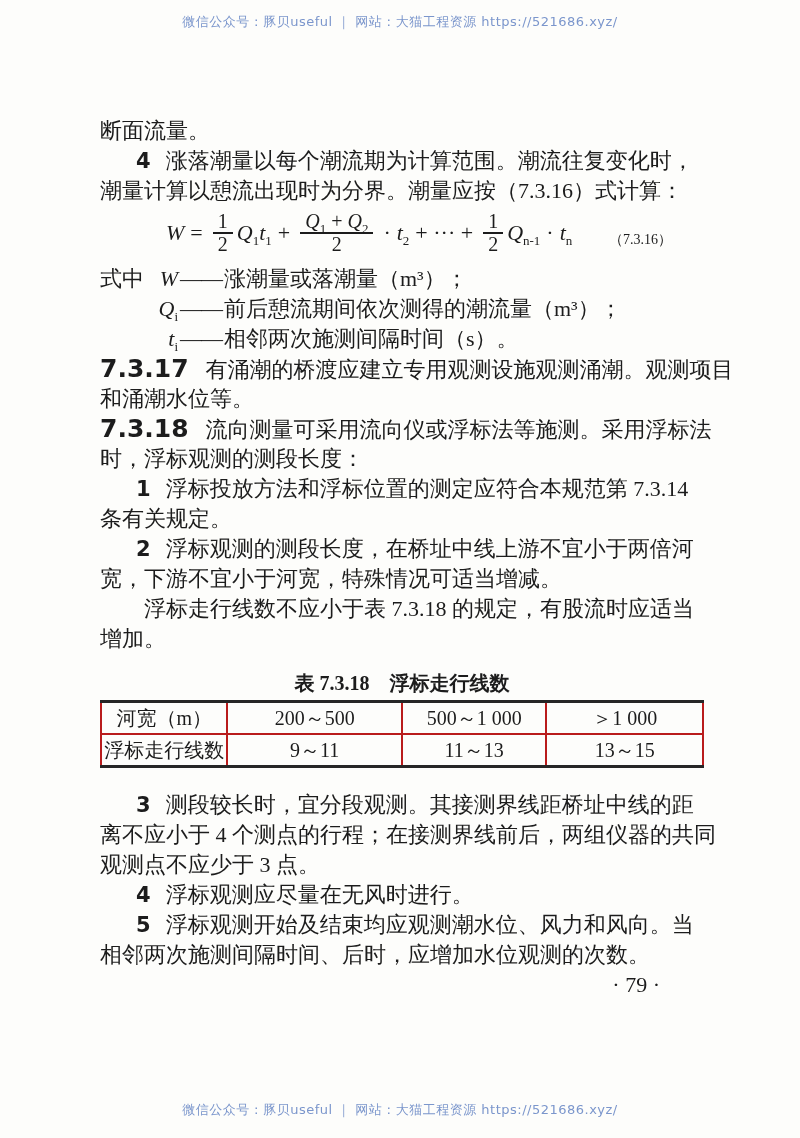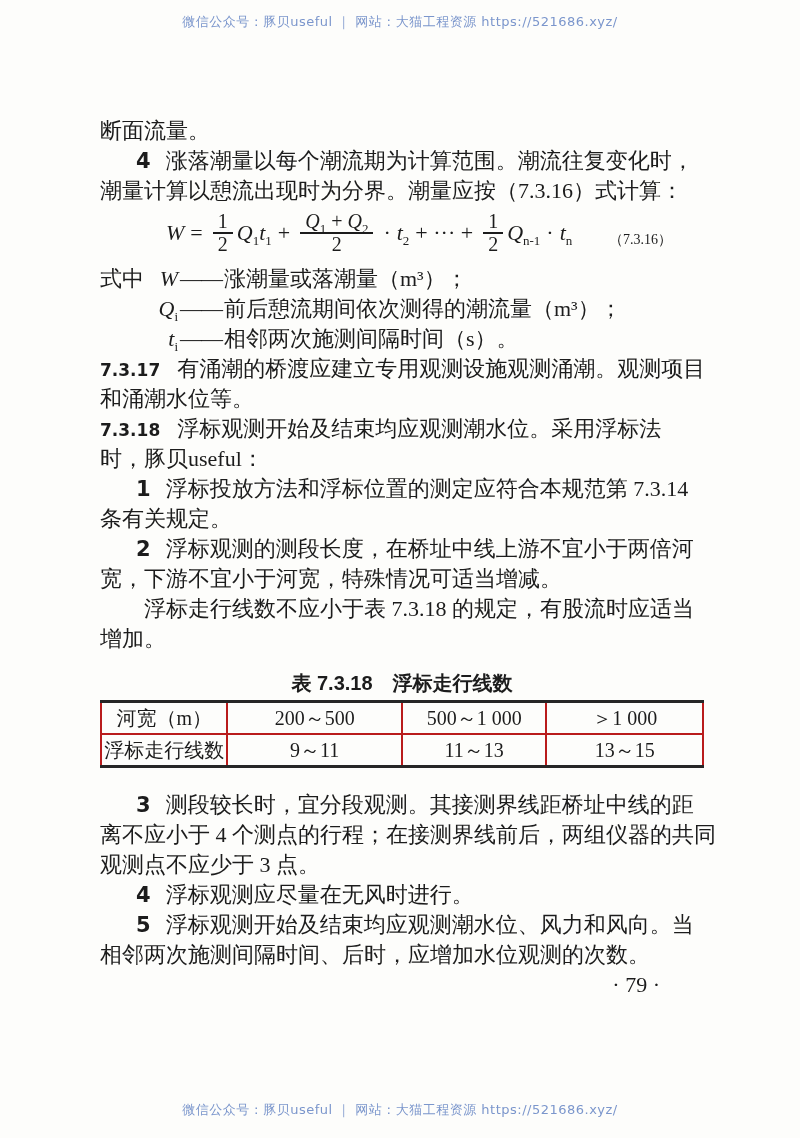--- a/index.html
+++ b/index.html
@@ -24,21 +24,21 @@
   }
   .line { height:30px; white-space:nowrap; }
   .inum {
     display:inline-block; margin-left:36px; margin-right:15px;
     font-weight:bold; font-family:"DejaVu Sans","Liberation Sans",sans-serif;
     font-size:21px;
   }
   .secnum {
     display:inline-block; margin-right:17px;
     font-weight:bold; font-family:"DejaVu Sans","Liberation Sans",sans-serif;
-    font-size:17px;
+    font-size:25px;
   }
   .hang { padding-left:44px; }
 
   
   .formula-line { position:relative; height:58px; padding-left:66px; padding-top:7px; font-size:22px; }
   .vr { font-style:italic; }
   sub { font-size:13px; line-height:0; }
   .op { margin:0 6px; }
   .frac {
     display:inline-flex; flex-direction:column; align-items:center;
@@ -51,21 +51,21 @@
   
   .where-row { display:flex; height:30px; white-space:nowrap; }
   .where-label { width:46px; }
   .where-var { width:32px; text-align:right; }
   .where-dash { margin:0 2px; letter-spacing:-1px; }
 
   
   .tbl-title {
     margin-top:16px; height:26px; line-height:26px; text-align:center;
     font-weight:bold; font-size:20px;
-    font-family:Liberation Sans, sans-serif;
+    font-family:Liberation Serif, serif;
   }
   table.spec {
     margin-top:4px; width:604px; border-collapse:collapse; table-layout:fixed;
     border:2px solid #262626; border-top:3px solid #262626; border-bottom:3px solid #262626;
     font-size:20px;
   }
   table.spec td {
     border:2px solid #b91c1c; height:29px; text-align:center; padding:0;
   }
   .c1 { width:21%; } .c2 { width:29%; } .c3 { width:24%; } .c4 { width:26%; }
@@ -114,22 +114,22 @@
   <div class="where-row">
     <span class="where-label"></span>
     <span class="where-var"><span class="vr">t</span><sub>i</sub></span>
     <span class="where-dash">——</span>
     <span>相邻两次施测间隔时间（s）。</span>
   </div>
 
   <div class="line"><span class="secnum">7.3.17</span><span>有涌潮的桥渡应建立专用观测设施观测涌潮。观测项目</span></div>
   <div class="line">和涌潮水位等。</div>
 
-  <div class="line"><span class="secnum">7.3.18</span><span>浮标观测开始及结束均应观测潮水位。采用浮标法</span></div>
-  <div class="line">时，豚贝useful：</div>
+  <div class="line"><span class="secnum">7.3.18</span><span>流向测量可采用流向仪或浮标法等施测。采用浮标法</span></div>
+  <div class="line">时，浮标观测的测段长度：</div>
 
   <div class="line"><span class="inum">1</span><span>浮标投放方法和浮标位置的测定应符合本规范第 7.3.14</span></div>
   <div class="line">条有关规定。</div>
 
   <div class="line"><span class="inum">2</span><span>浮标观测的测段长度，在桥址中线上游不宜小于两倍河</span></div>
   <div class="line">宽，下游不宜小于河宽，特殊情况可适当增减。</div>
 
   <div class="line hang">浮标走行线数不应小于表 7.3.18 的规定，有股流时应适当</div>
   <div class="line">增加。</div>
 

